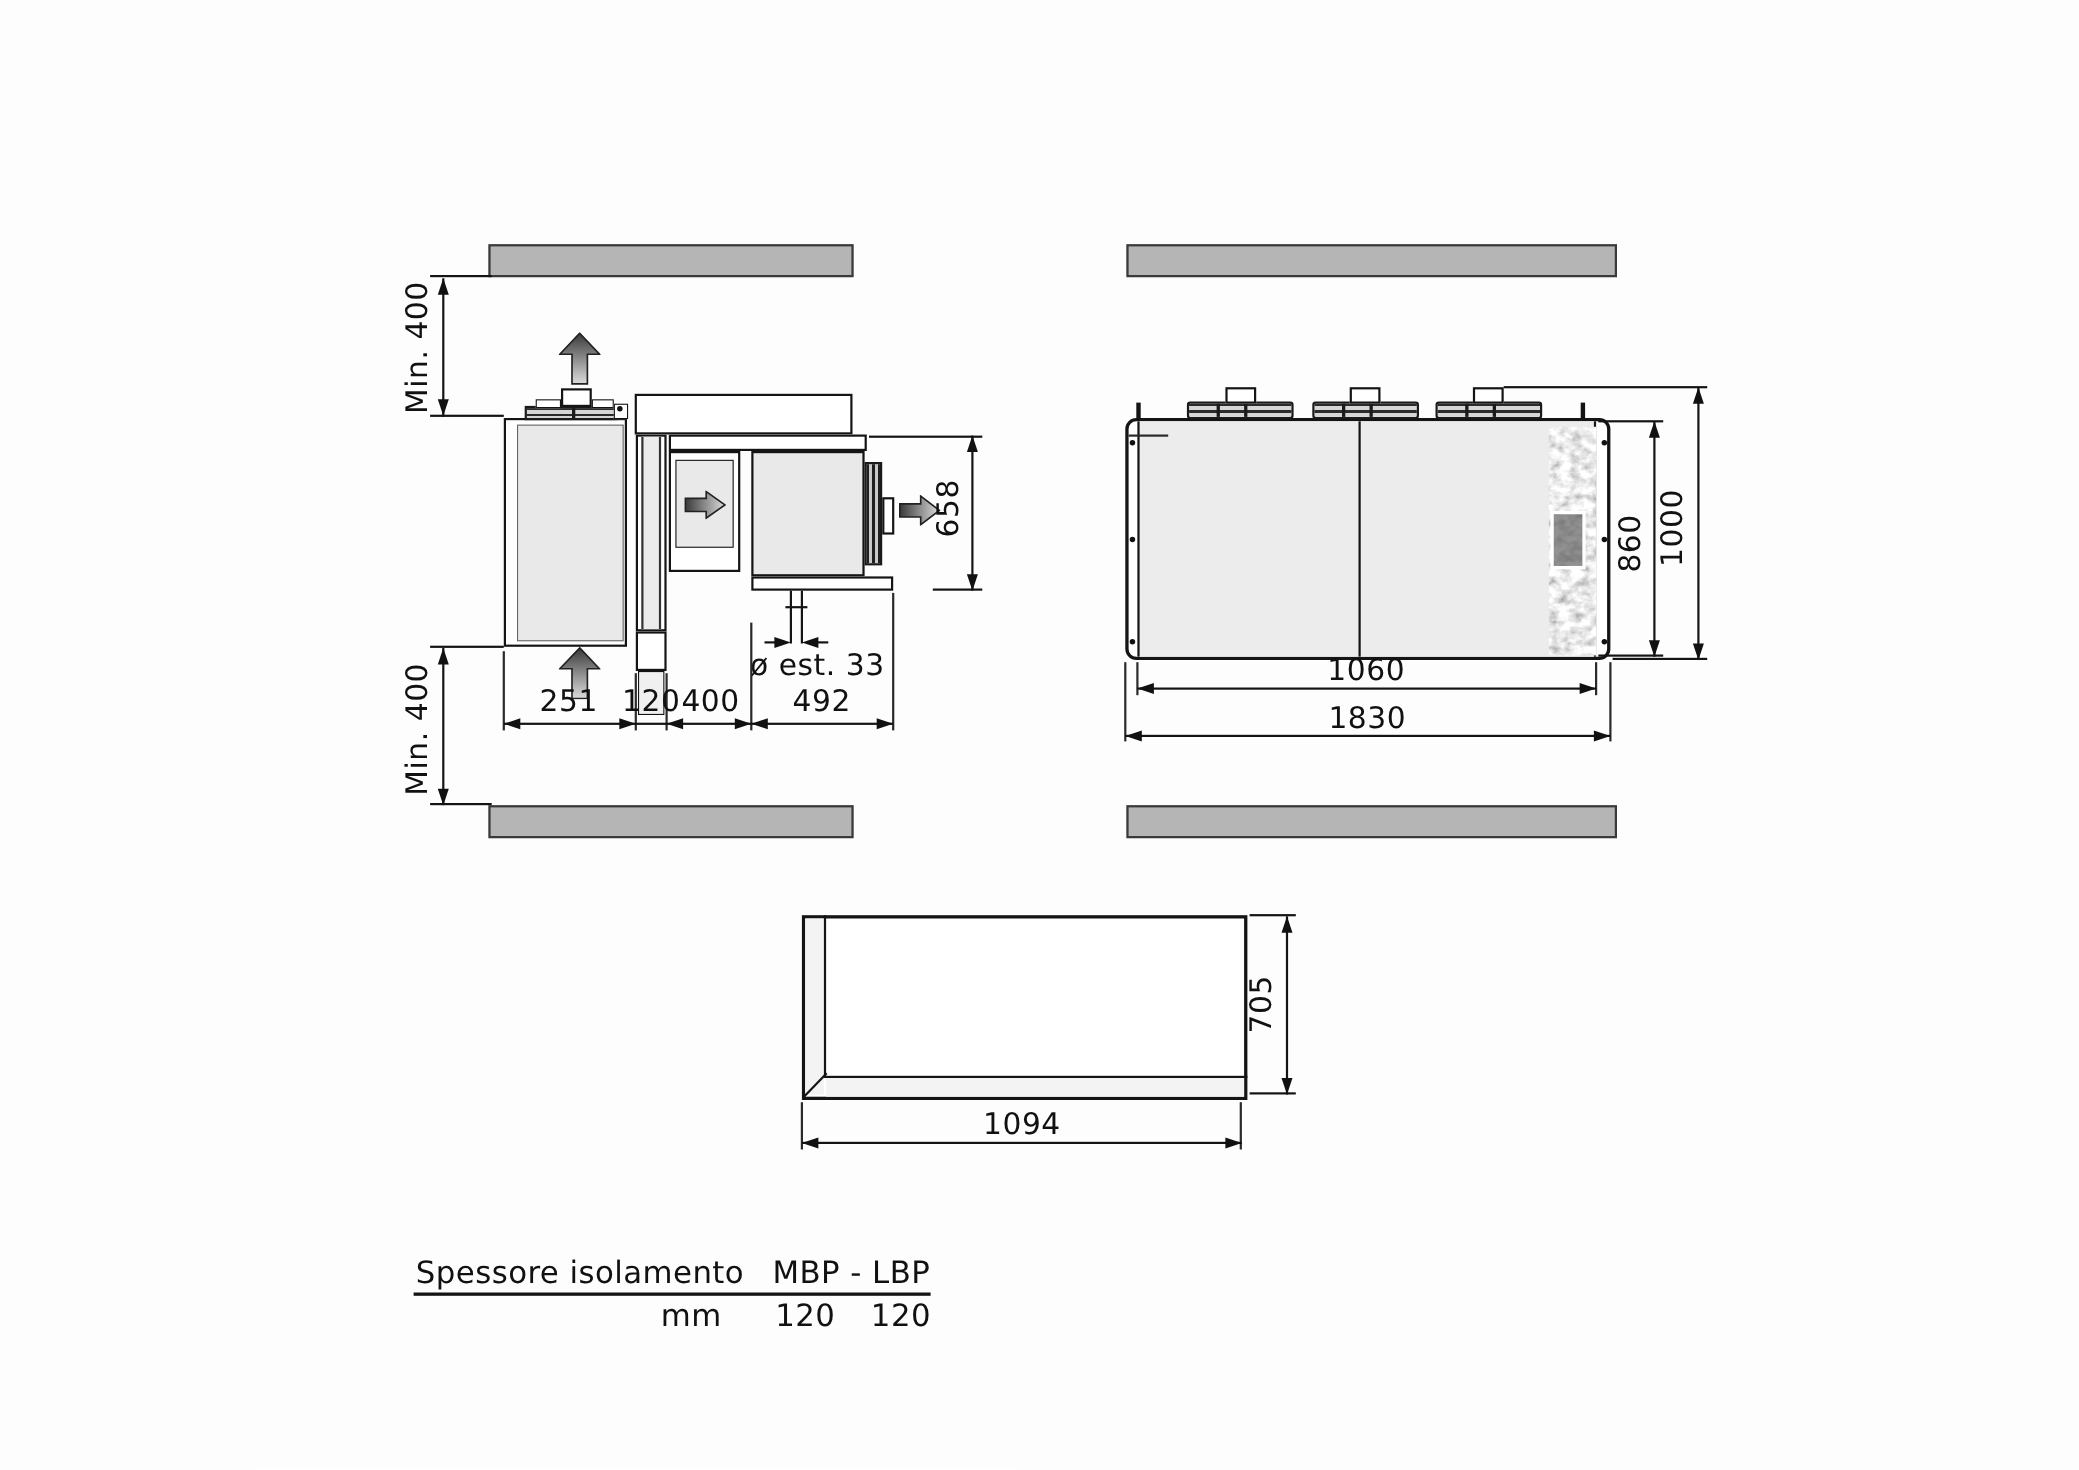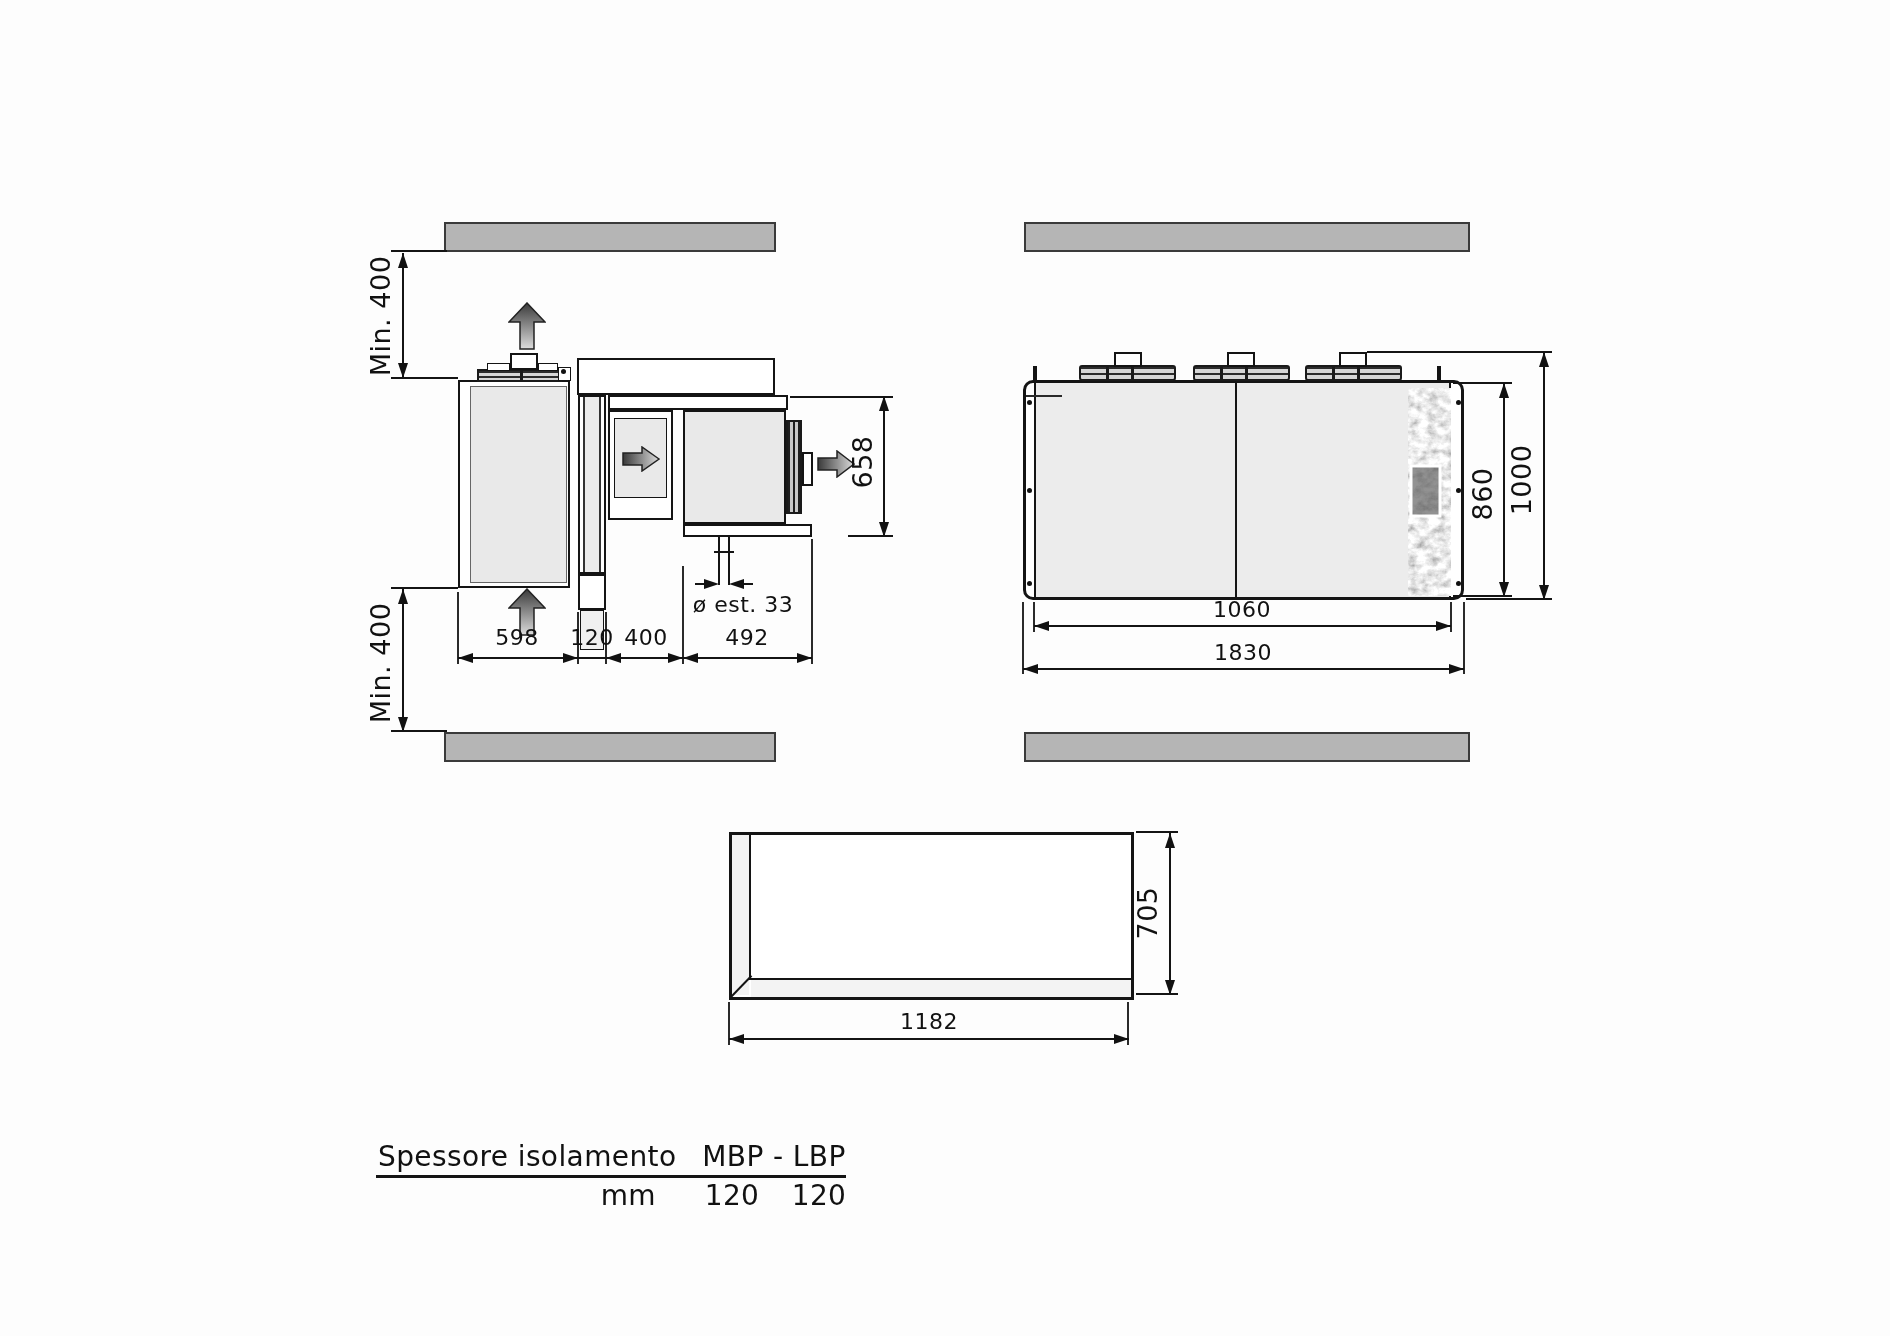--- a/index.html
+++ b/index.html
@@ -8,21 +8,21 @@
     font-family:"DejaVu Sans","Liberation Sans",sans-serif; color:#111;
     overflow:hidden;
   }
   .bar { position:absolute; background:#b5b5b5; border:2px solid #3a3a3a; box-sizing:border-box; }
   .bx  { position:absolute; background:#ffffff; border:2px solid #141414; box-sizing:border-box; }
   .bx.gray { background:#e9e9e9; }
   .bx.thick { border-width:3px; }
   .fill { position:absolute; }
   .ln  { position:absolute; background:#141414; }
   .thin { background:#2a2a2a; }
-  .dim { position:absolute; font-size:22px; letter-spacing:0.5px; white-space:nowrap;
+  .dim { position:absolute; font-size:27px; letter-spacing:0.5px; white-space:nowrap;
          transform:translate(-50%,-50%); line-height:1; }
   .vdim { position:absolute; font-size:27px; letter-spacing:0.5px; white-space:nowrap;
           transform:translate(-50%,-50%) rotate(-90deg); line-height:1; }
   .tbl { position:absolute; font-size:28px; letter-spacing:0.4px; line-height:1.1; }
   .ah { position:absolute; width:0; height:0; }
   .ah.l { border-top:5px solid transparent; border-bottom:5px solid transparent; border-right:15px solid #111; }
   .ah.r { border-top:5px solid transparent; border-bottom:5px solid transparent; border-left:15px solid #111; }
   .ah.u { border-left:5px solid transparent; border-right:5px solid transparent; border-bottom:15px solid #111; }
   .ah.d { border-left:5px solid transparent; border-right:5px solid transparent; border-top:15px solid #111; }
   .grille {
@@ -141,21 +141,21 @@
   <div class="ln thin" style="left:605px;top:612px;width:2px;height:52px"></div>
   <div class="ln thin" style="left:682px;top:566px;width:2px;height:98px"></div>
   <div class="ln thin" style="left:811px;top:539px;width:2px;height:125px"></div>
   <div class="ln" style="left:458px;top:657px;width:354px;height:2px"></div>
   <div class="ah l" style="left:458px;top:653px"></div>
   <div class="ah r" style="left:563px;top:653px"></div>
   <div class="ah l" style="left:606px;top:653px"></div>
   <div class="ah r" style="left:668px;top:653px"></div>
   <div class="ah l" style="left:683px;top:653px"></div>
   <div class="ah r" style="left:797px;top:653px"></div>
-  <div class="dim" style="left:517px;top:638px">598</div>
+  <div class="dim" style="left:517px;top:638px">251</div>
   <div class="dim" style="left:592px;top:638px">120</div>
   <div class="dim" style="left:646px;top:638px">400</div>
   <div class="dim" style="left:747px;top:638px">492</div>
 
   <div class="ln" style="left:391px;top:587px;width:67px;height:2px"></div>
   <div class="ln" style="left:402px;top:589px;width:2px;height:143px"></div>
   <div class="ah u" style="left:398px;top:589px"></div>
   <div class="ah d" style="left:398px;top:717px"></div>
   <div class="ln" style="left:391px;top:730px;width:56px;height:2px"></div>
   <div class="vdim" style="left:380px;top:663px">Min. 400</div>
@@ -227,21 +227,21 @@
   <div class="ah u" style="left:1165px;top:833px"></div>
   <div class="ah d" style="left:1165px;top:980px"></div>
   <div class="ln" style="left:1136px;top:993px;width:42px;height:2px"></div>
   <div class="vdim" style="left:1147px;top:913px">705</div>
 
   <div class="ln thin" style="left:728px;top:1002px;width:2px;height:43px"></div>
   <div class="ln thin" style="left:1127px;top:1002px;width:2px;height:43px"></div>
   <div class="ln" style="left:729px;top:1038px;width:400px;height:2px"></div>
   <div class="ah l" style="left:729px;top:1034px"></div>
   <div class="ah r" style="left:1114px;top:1034px"></div>
-  <div class="dim" style="left:929px;top:1022px">1182</div>
+  <div class="dim" style="left:929px;top:1022px">1094</div>
 
   <div class="tbl" style="left:378px;top:1142px">Spessore isolamento</div>
   <div class="tbl" style="left:700px;top:1142px;width:148px;text-align:center">MBP - LBP</div>
   <div class="ln" style="left:376px;top:1175px;width:470px;height:3px"></div>
   <div class="tbl" style="left:558px;top:1181px;width:98px;text-align:right">mm</div>
   <div class="tbl" style="left:702px;top:1181px;width:60px;text-align:center">120</div>
   <div class="tbl" style="left:789px;top:1181px;width:60px;text-align:center">120</div>
 
 </div>
 

